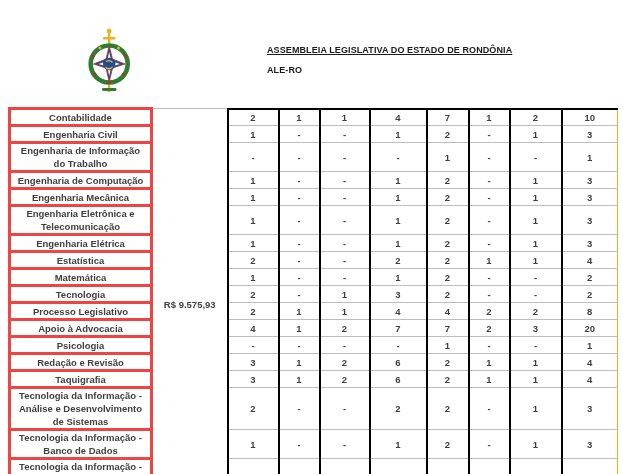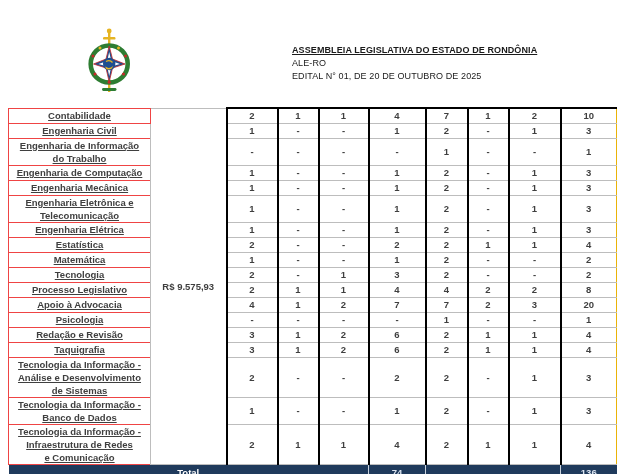--- a/index.html
+++ b/index.html
@@ -19,33 +19,34 @@
   
   .logo {
     position: absolute;
     left: 82px;
     top: 28px;
     width: 54px;
     height: 68px;
   }
   .header-text {
     position: absolute;
-    left: 292px;
+    left: 267px;
     top: 44px;
     font-size: 9px;
     line-height: 13px;
     color: #1a1a1a;
     letter-spacing: 0.1px;
   }
   .header-text .org {
     font-weight: bold;
     text-decoration: underline;
   }
   .header-text .sigla {
-    font-weight: normal;
+    font-weight: bold;
+    margin-top: 7px;
   }
   .header-text .edital {
     font-weight: normal;
   }
 
   
   table.quota {
     position: absolute;
     left: 8px;
     top: 107px;
@@ -56,24 +57,23 @@
     color: #3f3f3f;
   }
   table.quota td {
     padding: 0 2px;
     text-align: center;
     vertical-align: middle;
     line-height: 13px;
     font-weight: bold;
   }
   td.name-cell {
-    border: 1px solid #ef4444;
+    border: 3px solid #ef4444;
     height: 14px;
     white-space: pre-line;
-    text-decoration: underline;
   }
   td.salary-cell {
     border: 1px solid #bdbdbd;
     border-right: 2px solid #000000;
   }
   td.num-cell {
     border-left: 2px solid #000000;
     border-top: 1px solid #bdbdbd;
     border-bottom: 1px solid #bdbdbd;
   }
@@ -128,21 +128,20 @@
     <polygon points="27.2,24 29.2,33 38,36 29.2,38.5 27.2,48 25.2,38.5 16.5,36 25.2,33" fill="#ffffff"></polygon>
 
     <circle cx="27.2" cy="36" r="6.2" fill="#1e4f91"></circle>
     <path d="M23.5,38.5 q3.5,3 7.5,-0.5 q-1,4 -5,3.5 q-3,-0.5 -2.5,-3z" fill="#e6b422"></path>
     <path d="M24,33.5 q4,-2 6.5,1" fill="none" stroke="#e6b422" stroke-width="1.2"></path>
   </svg>
 
   <div class="header-text">
     <div class="org">ASSEMBLEIA LEGISLATIVA DO ESTADO DE RONDÔNIA</div>
     <div class="sigla">ALE-RO</div>
-    <div class="edital">EDITAL N° 01, DE 20 DE OUTUBRO DE 2025</div>
   </div>
 
   <table class="quota">
     <colgroup>
       <col style="width:142px">
         <col style="width:76px">
       <col style="width:51px">
         <col style="width:41px">
         <col style="width:50px">
       <col style="width:57px">

